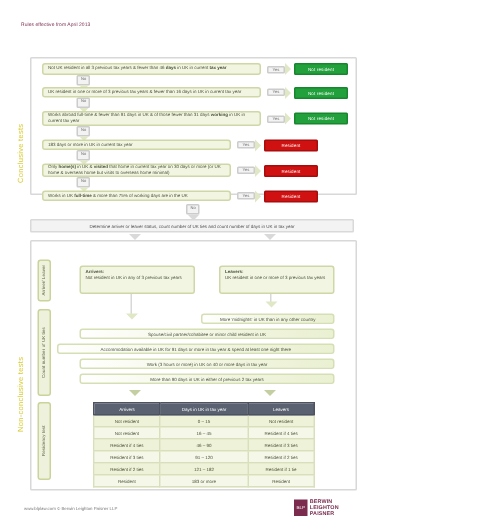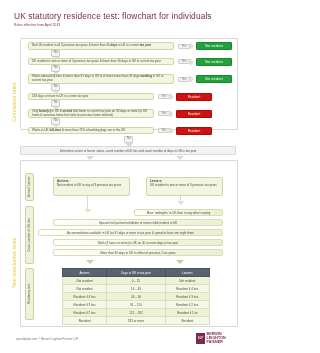--- a/index.html
+++ b/index.html
@@ -134,21 +134,20 @@
   #logo .mark{
     width:9px;height:11px;background:#7a2b4e;color:#fff;font-size:3px;
     display:flex;align-items:center;justify-content:center;
   }
   #logo .wordmark{font-size:3.6px;line-height:1.12;color:#7a2b4e;font-weight:bold;letter-spacing:.1px;}
 </style>
 </head>
 <body>
 
 <div class="header">
-  <div class="title">UK statutory residence test: flowchart for individuals</div>
   <div class="subtitle">Rules effective from April 2013</div>
 </div>
 
 <div class="vlabel" id="vlabel-conclusive">Conclusive tests</div>
 <div class="vlabel" id="vlabel-nonconclusive">Non-conclusive tests</div>
 
 <div class="panel" id="panel-conclusive"></div>
 
 <div class="stmt" style="left:28px;top:42px;width:146px;height:8px;">
   <span><span>Not UK resident in all 3 previous tax years &amp; fewer than 46 </span><b>days</b><span> in UK in current </span><b>tax year</b></span>

